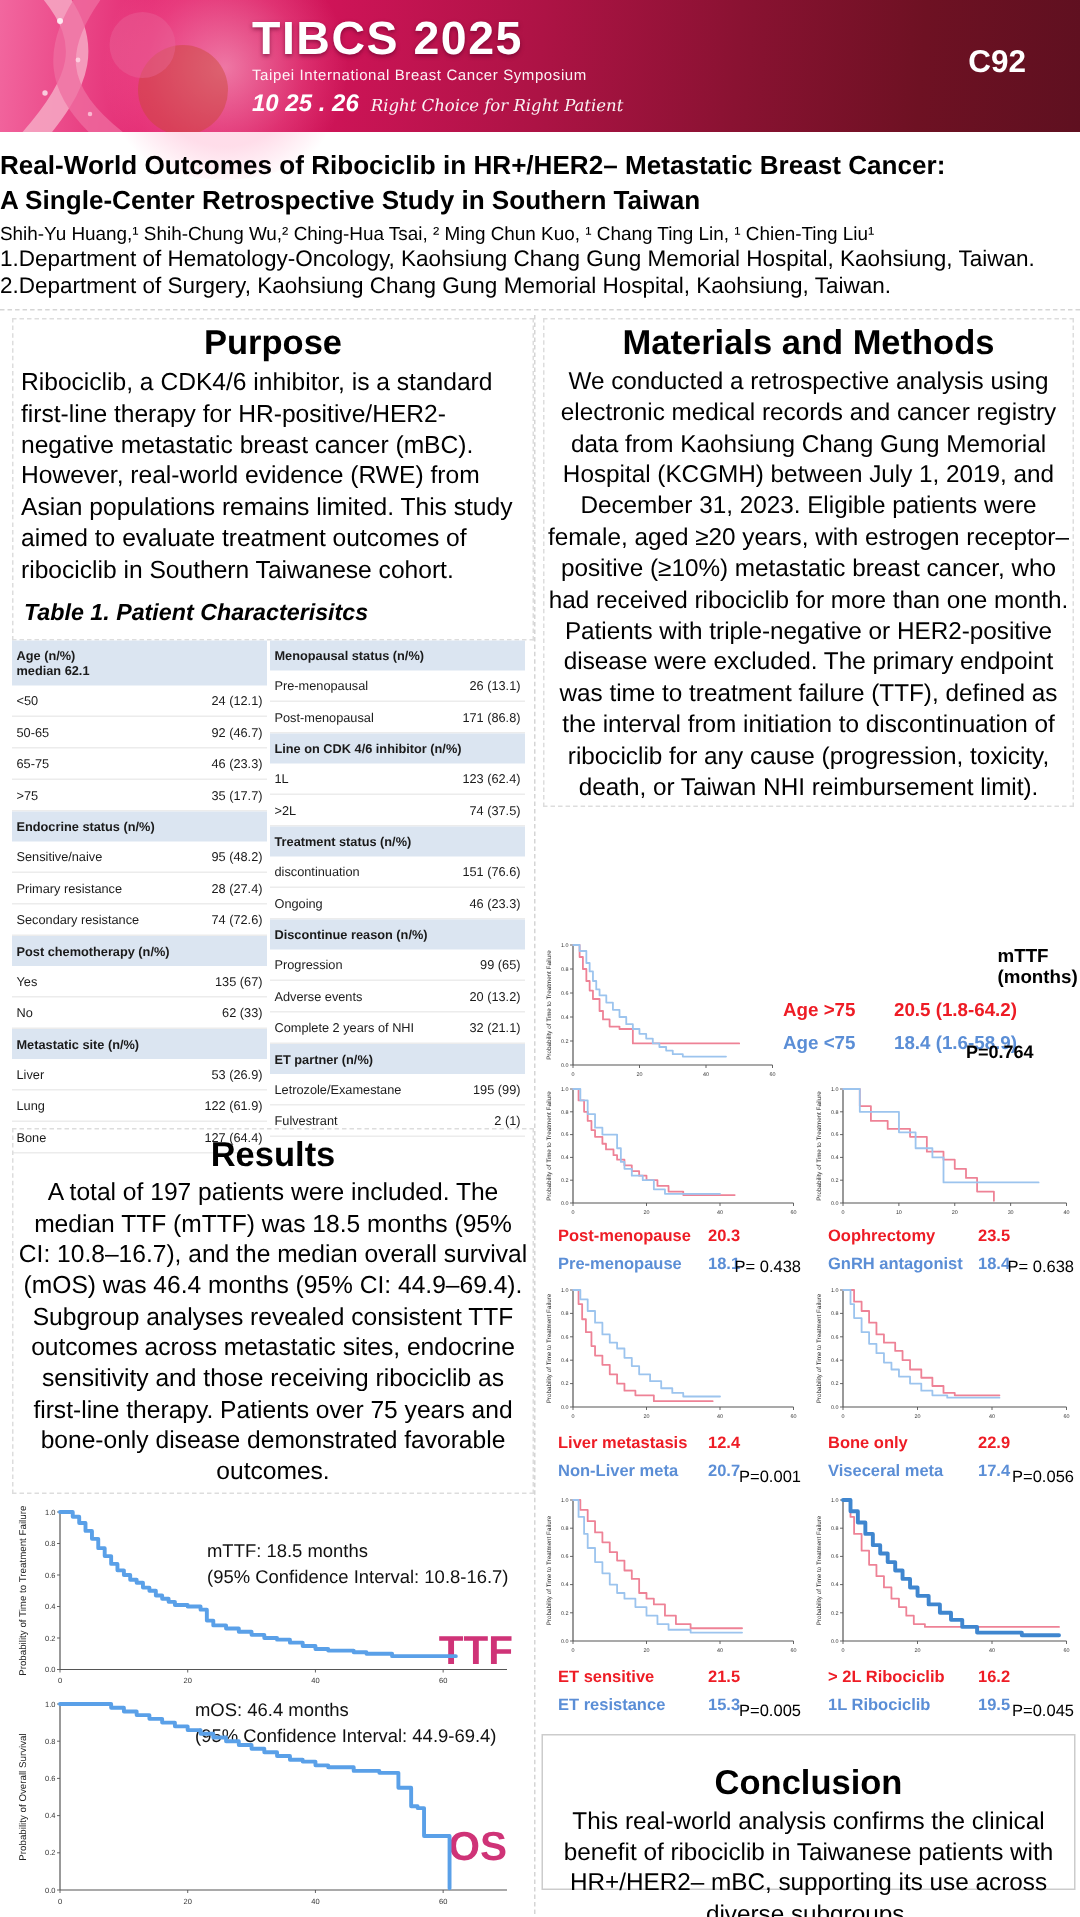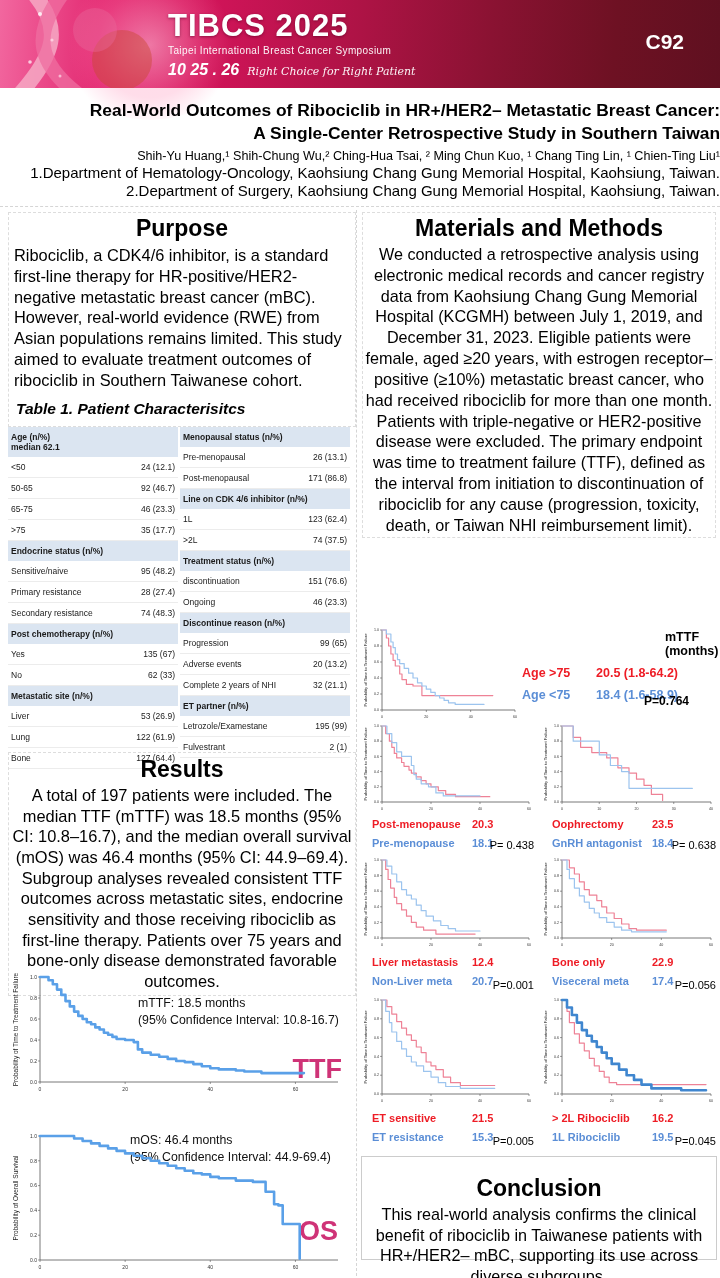--- a/index.html
+++ b/index.html
@@ -12,21 +12,21 @@
   .banner-glow { position:absolute; left:60px; top:-30px; width:180px; height:150px; border-radius:50%;
     background:radial-gradient(circle,rgba(255,190,215,.55) 0%,rgba(255,120,170,.25) 45%,transparent 70%); }
   .logo-block { position:absolute; left:168px; top:8px; color:#fff; }
   .logo-title { font-size:31px; font-weight:bold; letter-spacing:1px; text-shadow:0 1px 3px rgba(90,0,40,.6); }
   .logo-sub { font-size:10px; letter-spacing:.4px; margin-top:1px; opacity:.95; }
   .logo-dates { margin-top:5px; font-size:16px; font-weight:bold; font-style:italic; }
   .logo-tagline { font-size:11px; font-style:italic; font-weight:normal; margin-left:8px; font-family:"DejaVu Serif",serif; opacity:.95; }
   .badge { position:absolute; right:36px; top:30px; color:#fff; font-size:21px; font-weight:bold; }
 
   
-  .title-block { position:absolute; left:0; top:99px; width:720px; text-align:right; color:#000; }
+  .title-block { position:absolute; left:0; top:99px; width:720px; text-align:left; color:#000; }
   .t1,.t2 { font-size:17.4px; font-weight:bold; line-height:1.33; }
   .authors { font-size:12.6px; margin-top:4px; }
   .affil { font-size:15px; margin-top:1px; }
   .h-divider { position:absolute; left:0; top:206px; width:720px; border-top:1px dashed #d5d5d5; }
   .v-divider { position:absolute; left:356px; top:210px; height:1066px; border-left:1px dashed #d5d5d5; }
 
   
   .sec-head { font-size:23px; font-weight:bold; text-align:center; }
   .col-left { position:absolute; left:8px; top:212px; width:348px; }
   .purpose-box { border:1px dashed #ddd; padding:2px 5px 4px 5px; }
@@ -136,21 +136,21 @@
           <div class="trow data">
             <div class="tl">Sensitive/naive</div>
             <div class="tv">95 (48.2)</div>
           </div>
           <div class="trow data">
             <div class="tl">Primary resistance</div>
             <div class="tv">28 (27.4)</div>
           </div>
           <div class="trow data">
             <div class="tl">Secondary resistance</div>
-            <div class="tv">74 (48.3)</div>
+            <div class="tv">74 (72.6)</div>
           </div>
           <div class="trow header"><div class="tl">Post chemotherapy (n/%)</div><div class="tv"></div></div>
           <div class="trow data">
             <div class="tl">Yes</div>
             <div class="tv">135 (67)</div>
           </div>
           <div class="trow data">
             <div class="tl">No</div>
             <div class="tv">62 (33)</div>
           </div>
@@ -220,21 +220,21 @@
           </div>
         </div>
     </div>
   </div>
 
   <div class="results-box">
     <div class="sec-head">Results</div>
     <div class="results-body">A total of 197 patients were included. The median TTF (mTTF) was 18.5 months (95% CI: 10.8–16.7), and the median overall survival (mOS) was 46.4 months (95% CI: 44.9–69.4). Subgroup analyses revealed consistent TTF outcomes across metastatic sites, endocrine sensitivity and those receiving ribociclib as first-line therapy. Patients over 75 years and bone-only disease demonstrated favorable outcomes.</div>
   </div>
 
-  <div class="chart" style="left:10px;top:971px;width:338px;height:126px;">
+  <div class="chart" style="left:10px;top:1002px;width:338px;height:126px;">
     <div class="anno" style="left:128px;top:24px;">
       <div>mTTF: 18.5 months</div>
       <div>(95% Confidence Interval: 10.8-16.7)</div>
     </div>
     <div class="tag" style="right:6px;bottom:12px;">TTF</div>
   <svg width="338" height="126" style="position:absolute;left:0;top:0">
         <line x1="30" y1="6" x2="30" y2="111" stroke="#555" stroke-width="0.8"></line>
         <line x1="30" y1="111" x2="328" y2="111" stroke="#555" stroke-width="0.8"></line>
         <line x1="28" y1="6" x2="30" y2="6" stroke="#555" stroke-width="0.6"></line>
         <text x="27" y="7.75" text-anchor="end" font-size="5" fill="#333">1.0</text>

